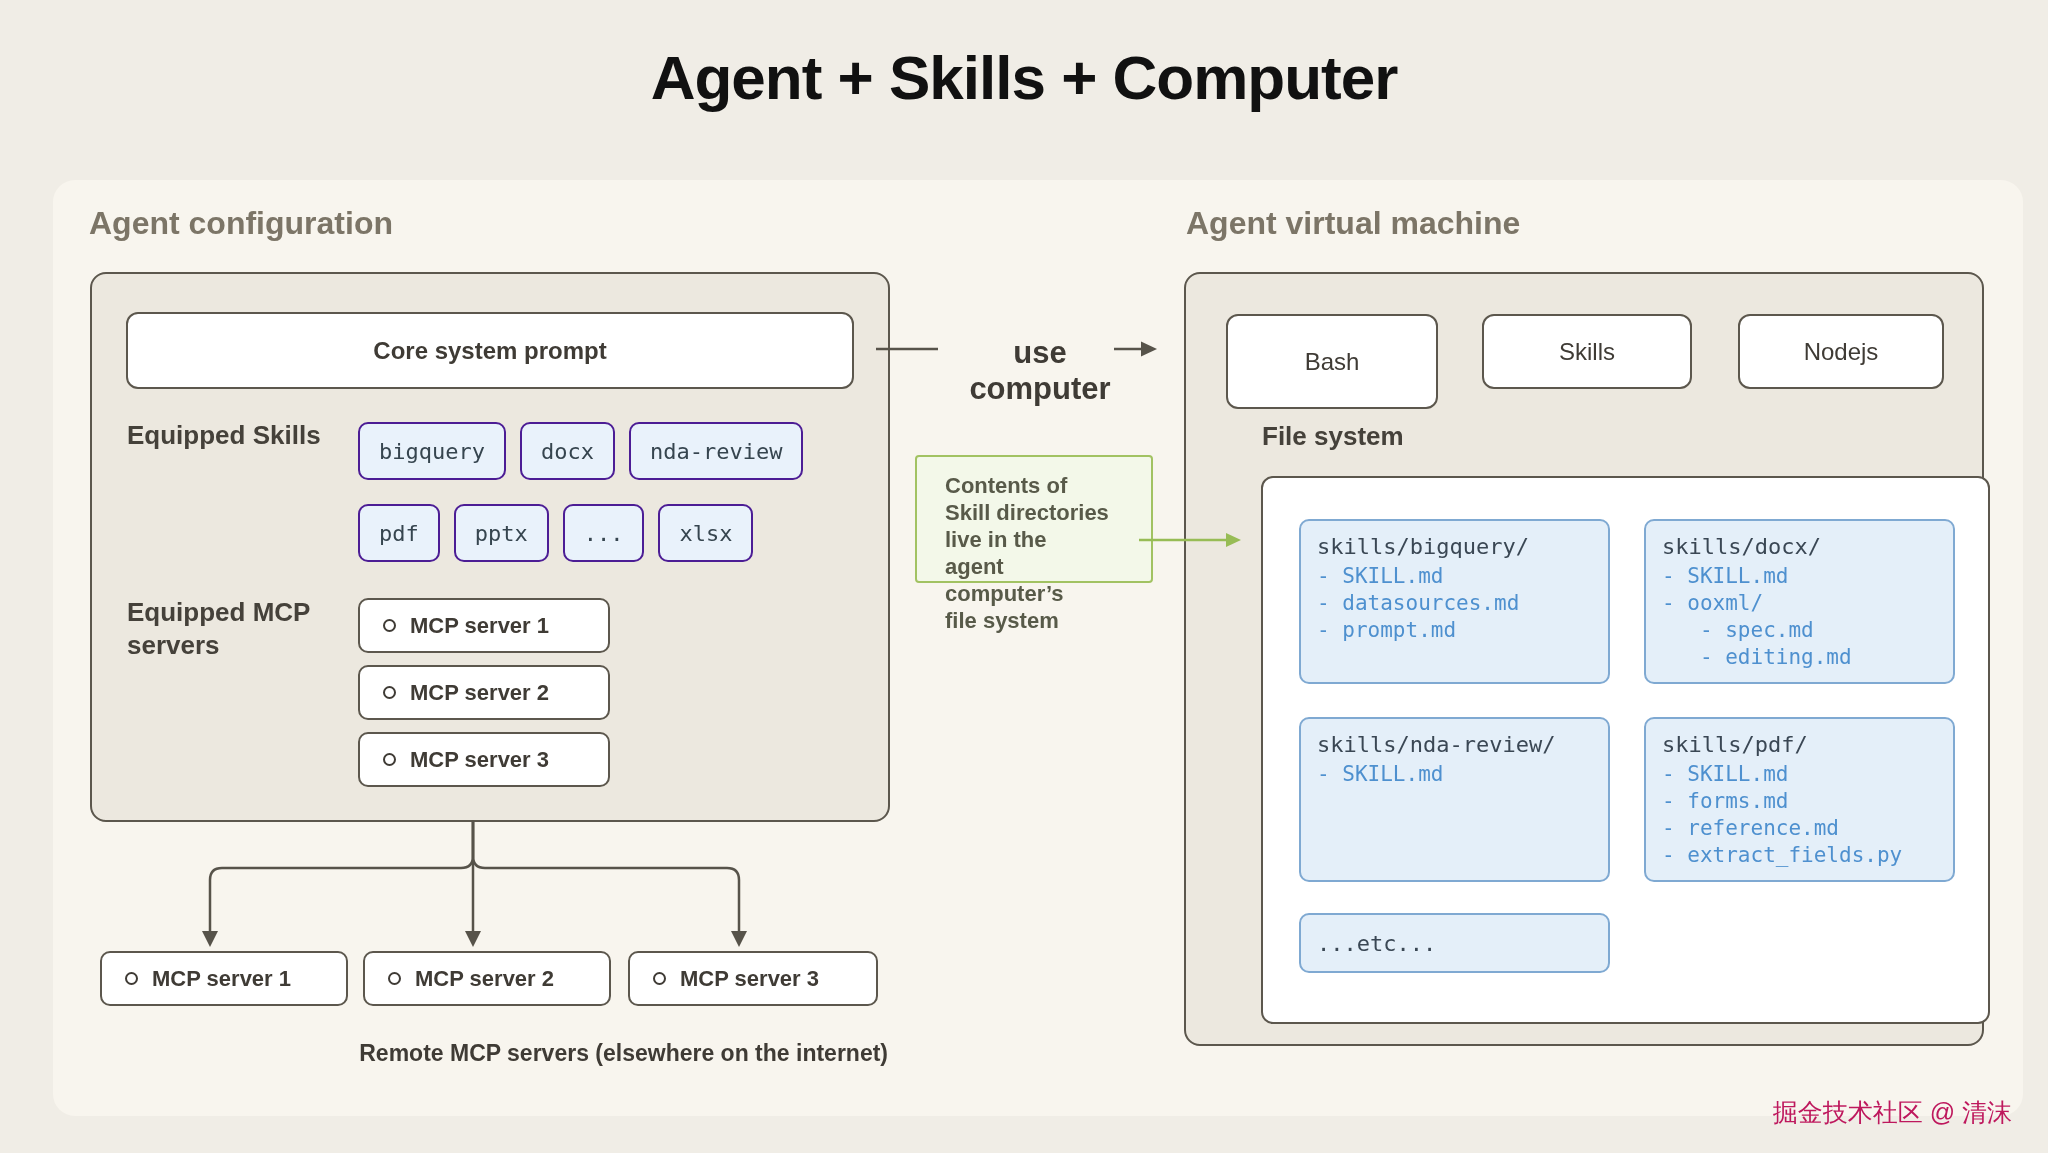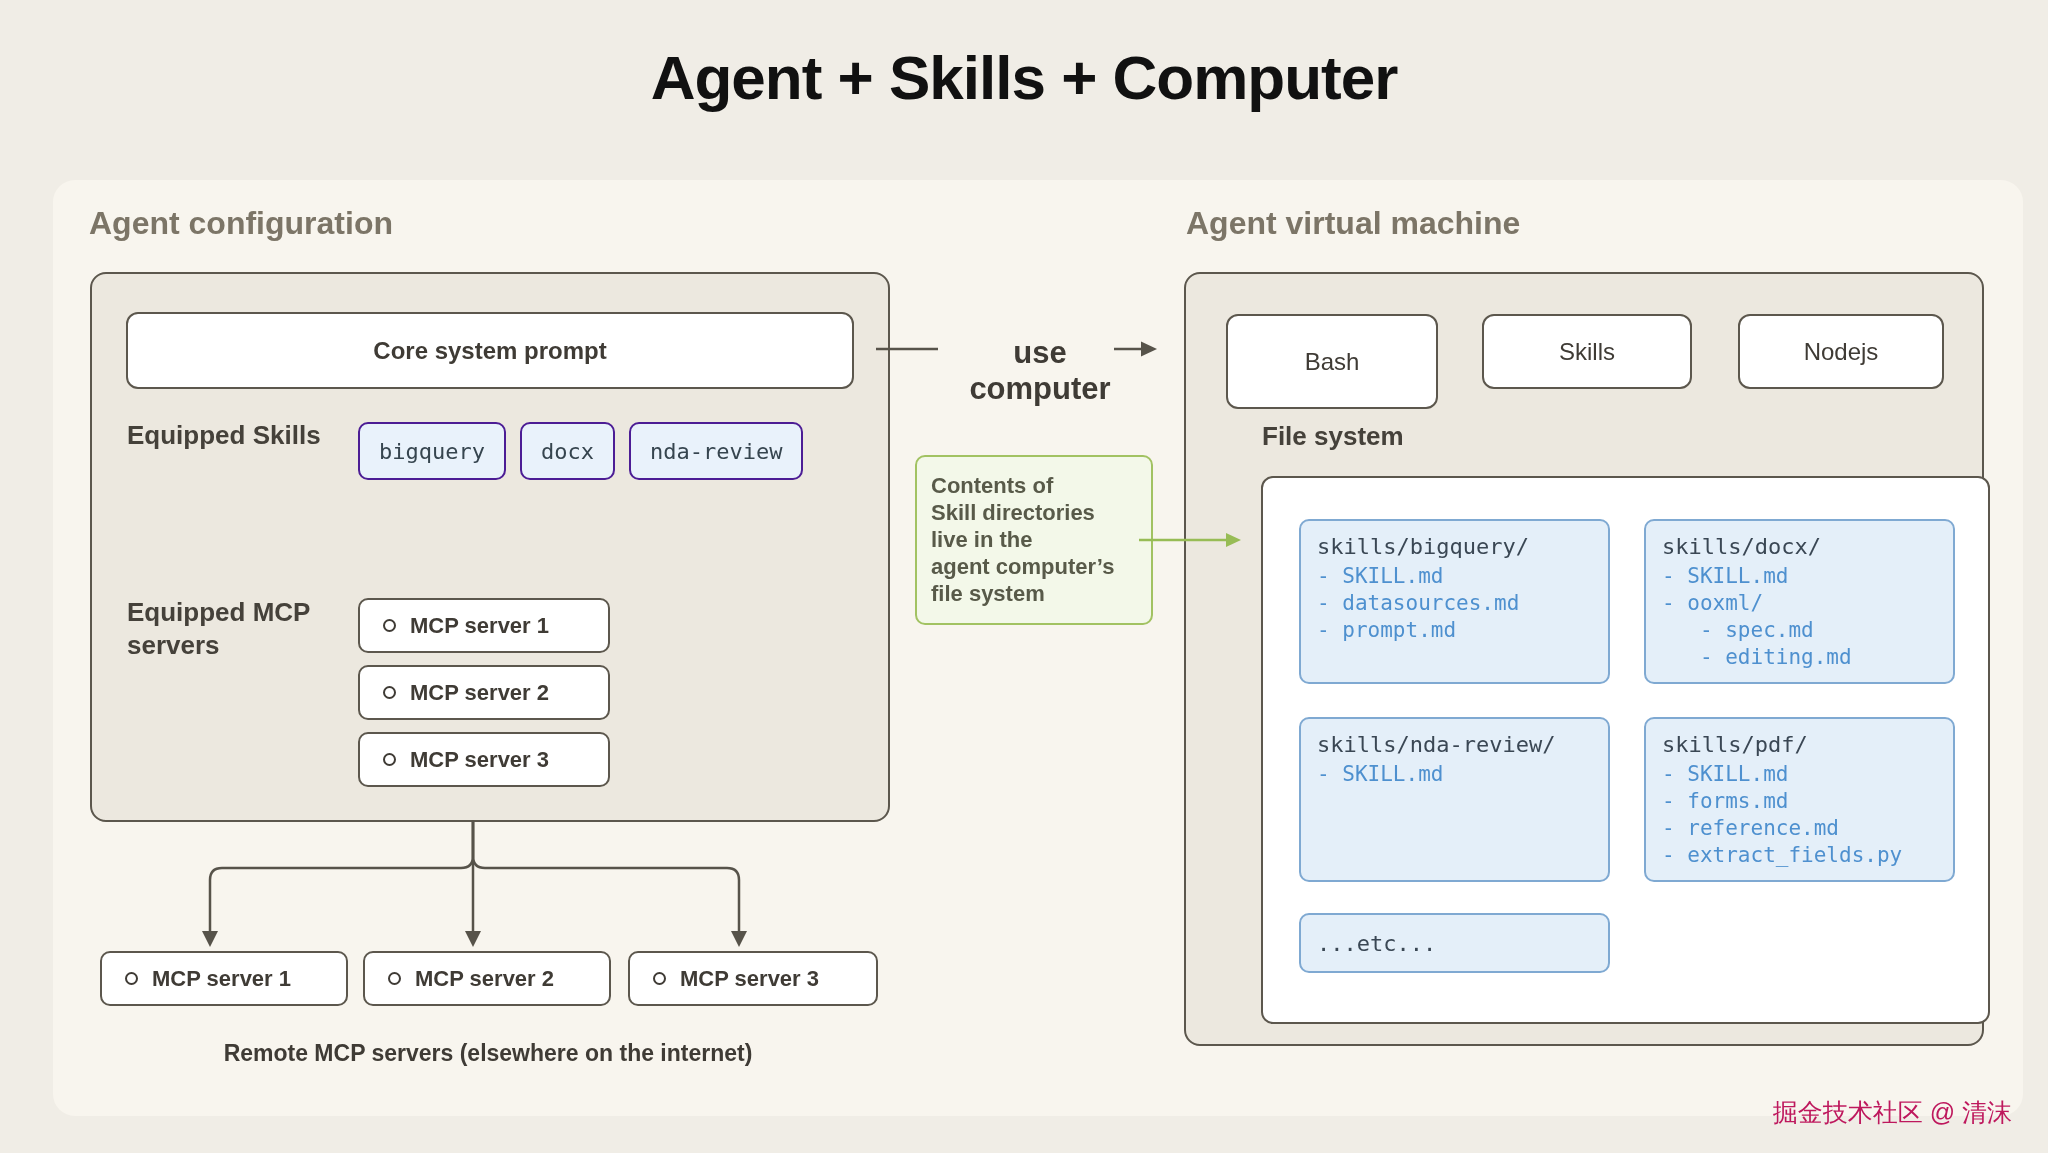--- a/index.html
+++ b/index.html
@@ -91,42 +91,42 @@
     color: #3F3B35;
   }
   .circle-icon {
     width: 13px; height: 13px;
     border: 2.5px solid #3F3B35;
     border-radius: 50%;
     flex: 0 0 auto;
   }
   .caption {
     position: absolute;
-    text-align: center;
+    text-align: right;
     font-size: 23px;
     font-weight: 600;
     color: #3F3B35;
   }
   .use-computer {
     position: absolute;
     left: 941px; top: 335px;
     width: 170px;
     text-align: center;
     font-size: 31px;
     font-weight: bold;
     color: #3F3B35;
   }
   .green-note {
     position: absolute;
     left: 901px; top: 455px;
-    width: 238px; height: 170px;
+    width: 238px; height: 128px;
     background: #F3F8E9;
     border: 2px solid #A2C262;
-    border-radius: 10px;
-    padding: 15px 14px;
+    border-radius: 4px;
+    padding: 15px 28px;
   }
   .green-note div {
     font-size: 22px;
     font-weight: bold;
     color: #585A49;
     line-height: 27px;
   }
   .dir-card {
     position: absolute;
     width: 311px; height: 165px;
@@ -190,20 +190,26 @@
       <div class="white-box core-prompt" style="left:34px; top:38px; width:728px; height:77px;">
         <span>Core system prompt</span>
       </div>
 
       <div class="inner-label" style="left:35px; top:145px;">Equipped Skills</div>
 
       <div class="pill-row" style="left:266px; top:148px;">
         <div class="pill">bigquery</div>
         <div class="pill">docx</div>
         <div class="pill">nda-review</div>
+      </div>
+      <div class="pill-row" style="left:266px; top:230px;">
+        <div class="pill">pdf</div>
+        <div class="pill">pptx</div>
+        <div class="pill">...</div>
+        <div class="pill">xlsx</div>
       </div>
 
       <div class="inner-label" style="left:35px; top:322px; width:215px;">Equipped MCP servers</div>
 
       <div class="mcp-box" style="left:266px; top:324px; width:252px;">
         <span class="circle-icon"></span>
         <span>MCP server 1</span>
       </div>
       <div class="mcp-box" style="left:266px; top:391px; width:252px;">
         <span class="circle-icon"></span>

